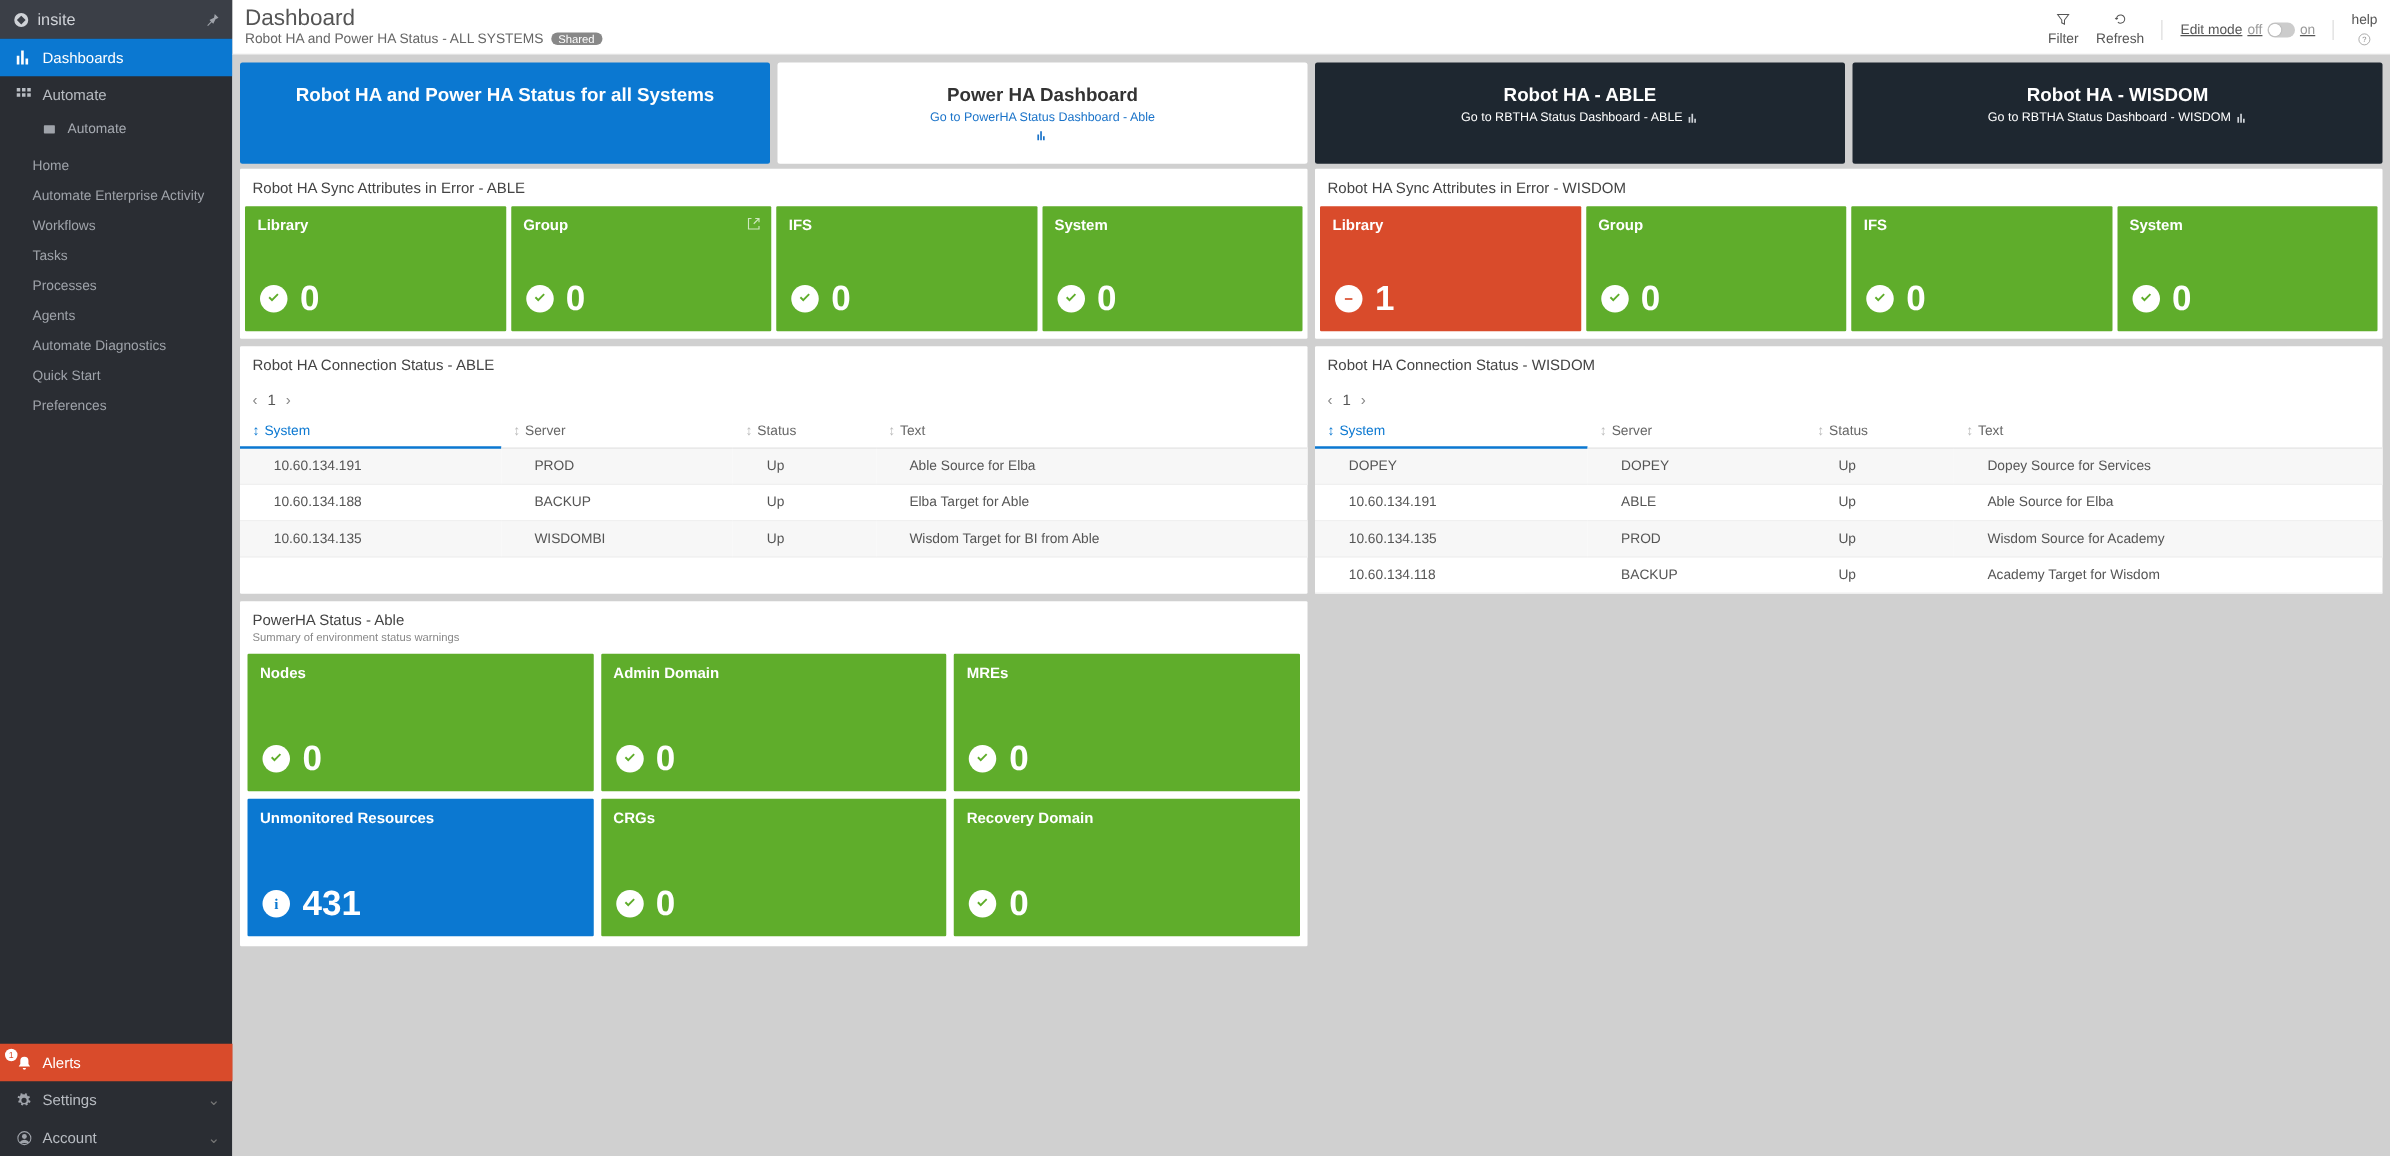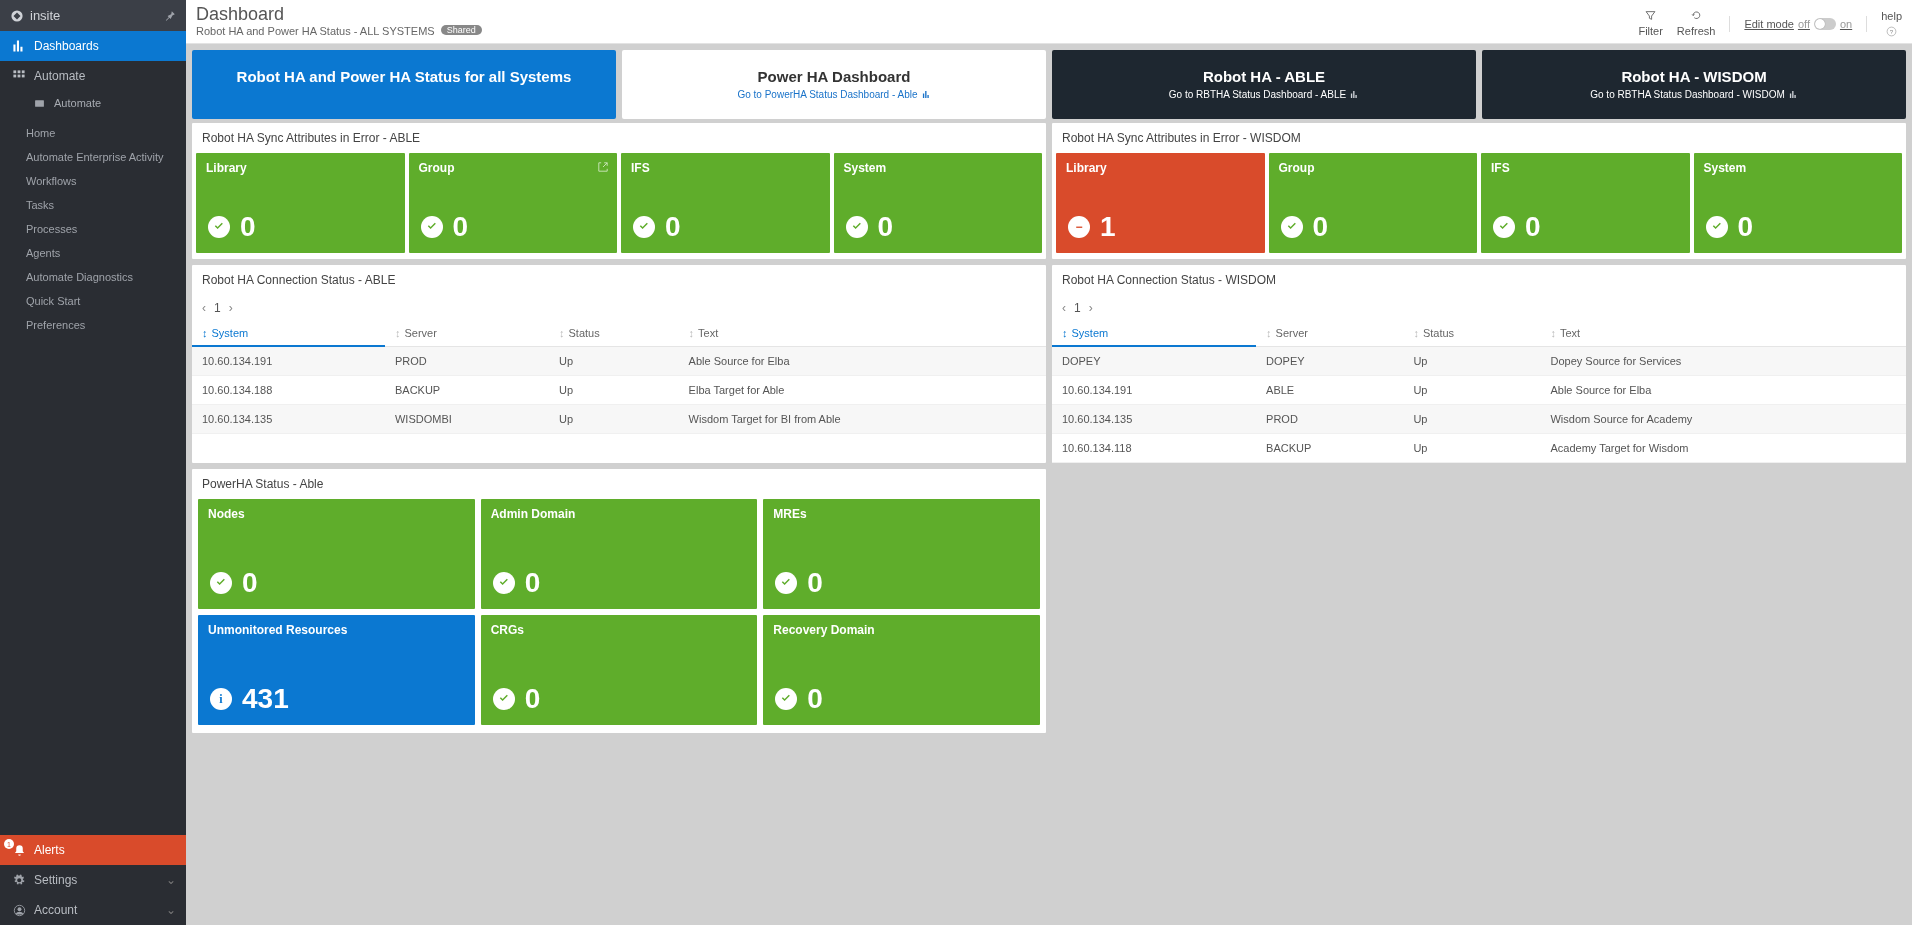--- a/index.html
+++ b/index.html
@@ -19,36 +19,36 @@
 .sb-spacer { flex: 1; }
 .sb-bot { }
 .sb-bot .sb-item { background: transparent; }
 .sb-bot .alerts { background: #d94b2b; color: #fff; position:relative; }
 .sb-bot .alerts .badge { position:absolute; left:4px; top:4px; background:#fff; color:#d94b2b; border-radius:50%; width:10px; height:10px; font-size:7px; display:flex; align-items:center; justify-content:center;}
 .sb-bot .sb-item .chev { margin-left:auto; color:#777; }
 .main { flex: 1; display: flex; flex-direction: column; background:#fff; overflow:hidden;}
 .topbar { display: flex; align-items: flex-start; padding: 4px 10px 6px 10px; border-bottom:1px solid #e3e3e3; background:#fff;}
 .tb-left { }
 .tb-title { font-size: 18px; color:#555; font-weight:400; }
-.tb-sub { font-size: 11px; color:#666; display:flex; align-items:flex-start; gap:6px; }
+.tb-sub { font-size: 11px; color:#666; display:flex; align-items:center; gap:6px; }
 .tb-sub .shared { background:#888; color:#fff; border-radius:8px; padding:0 6px; font-size:9px;}
 .tb-right { margin-left:auto; display:flex; align-items:center; gap:14px; font-size:11px; color:#555; padding-top:6px;}
 .tb-right .sep { width:1px; height:16px; background:#ddd; }
 .tb-right .toggle { display:inline-flex; align-items:center; gap:4px;text-decoration:underline; }
 .toggle .sw { width:22px; height:12px; background:#ccc; border-radius:6px; position:relative; }
 .toggle .sw::after { content:""; width:10px; height:10px; background:#fff; border-radius:50%; position:absolute; top:1px; left:1px; box-shadow:0 0 1px rgba(0,0,0,.4);}
 .tb-right .link { cursor:pointer; display:inline-flex; align-items:center; gap:4px;flex-direction:column;}
 .content { flex:1; overflow:auto; background:#d0d0d0; padding:6px 6px 10px 6px;}
 .tabrow { display:flex; gap:6px; margin-bottom:4px;}
 .tab { flex:1; padding:18px 8px; text-align:center; color:#fff; background:#1e2730; border-radius:2px; cursor:pointer;}
 .tab.blue { background:#0b78d1; }
 .tab.white { background:#fff; color:#333; }
 .tab .tt { font-size:15px; font-weight:700; }
 .tab .ts { font-size:10px; margin-top:4px; display:inline-flex; align-items:center; gap:4px; justify-content:center;}
-.tab.white .ts { color:#1a73c9; }
+.tab.white .ts { color:#1a73c9;flex-direction:column; }
 .grid2 { display:grid; grid-template-columns:1fr 1fr; gap:6px; }
 .panel { background:#fff; border-radius:1px; }
 .panel-h { padding:8px 10px; font-size:12px; color:#444; }
 .panel-h .sub { font-size:9px; color:#888; display:block; margin-top:2px;}
 .tiles { display:flex; gap:4px; padding:0 4px 6px 4px;}
 .tile { flex:1; background:#5fad2b; color:#fff; padding:8px 10px 10px 10px; min-height:100px; position:relative; border-radius:1px;}
 .tile.red { background:#d94b2b; }
 .tile.blue { background:#0b78d1; }
 .tile .tl { font-size:12px; font-weight:600; }
 .tile .tv { position:absolute; bottom:10px; left:12px; display:flex; align-items:center; gap:10px; }
@@ -58,21 +58,21 @@
 .icon-minus { display:inline-flex; width:22px; height:22px; border-radius:50%; background:#fff; align-items:center; justify-content:center; color:#d94b2b; font-weight:900;}
 .icon-info { display:inline-flex; width:22px; height:22px; border-radius:50%; background:#fff; color:#0b78d1; align-items:center; justify-content:center; font-weight:900; font-family:serif;}
 .tile .popout { position:absolute; top:8px; right:8px; color:#cfe8c0; }
 .pager { display:flex; align-items:center; gap:8px; padding:6px 10px; color:#888; font-size:12px;}
 .pager span.pg { color:#555; }
 .tbl { width:100%; border-collapse:collapse; font-size:11px;}
 .tbl th { text-align:left; padding:6px 10px; font-weight:400; color:#666; border-bottom:1px solid #e5e5e5;}
 .tbl th .sort { color:#bbb; margin-right:4px;}
 .tbl th.active { color:#0b78d1; border-bottom:2px solid #0b78d1;}
 .tbl th.active .sort { color:#0b78d1;}
-.tbl td { padding:8px 10px; border-bottom:1px solid #f0f0f0; color:#555;}
+.tbl td { padding:8px 27px; border-bottom:1px solid #f0f0f0; color:#555;}
 .tbl tr:nth-child(odd) td { background:#f7f7f7; }
 .tiles3 { display:grid; grid-template-columns:repeat(3,1fr); gap:6px; padding:0 6px 8px 6px;}
 .tiles3 .tile { min-height:110px; }
 svg { display:block; }
 </style>
 </head>
 <body>
 
 <div class="app">
   <div class="sidebar">
@@ -420,20 +420,21 @@
                   <td>Up</td>
                   <td>Academy Target for Wisdom</td>
                 </tr>
               </tbody>
             </table>
         </div>
 
         <div class="panel">
           <div class="panel-h">
             <span>PowerHA Status - Able</span>
+            <span class="sub">Summary of environment status warnings</span>
           </div>
           <div class="tiles3" id="tiles-powerha">
               <div class="tile">
                 <div class="tl">Nodes</div>
                 <div class="tv">
                   <span class="icon-check">
                     <svg viewBox="0 0 20 20">
                       <path fill="#5fad2b" d="M8 13l-4-4 1.5-1.5L8 10l6-6L15.5 5.5z"></path>
                     </svg>
                   </span>

